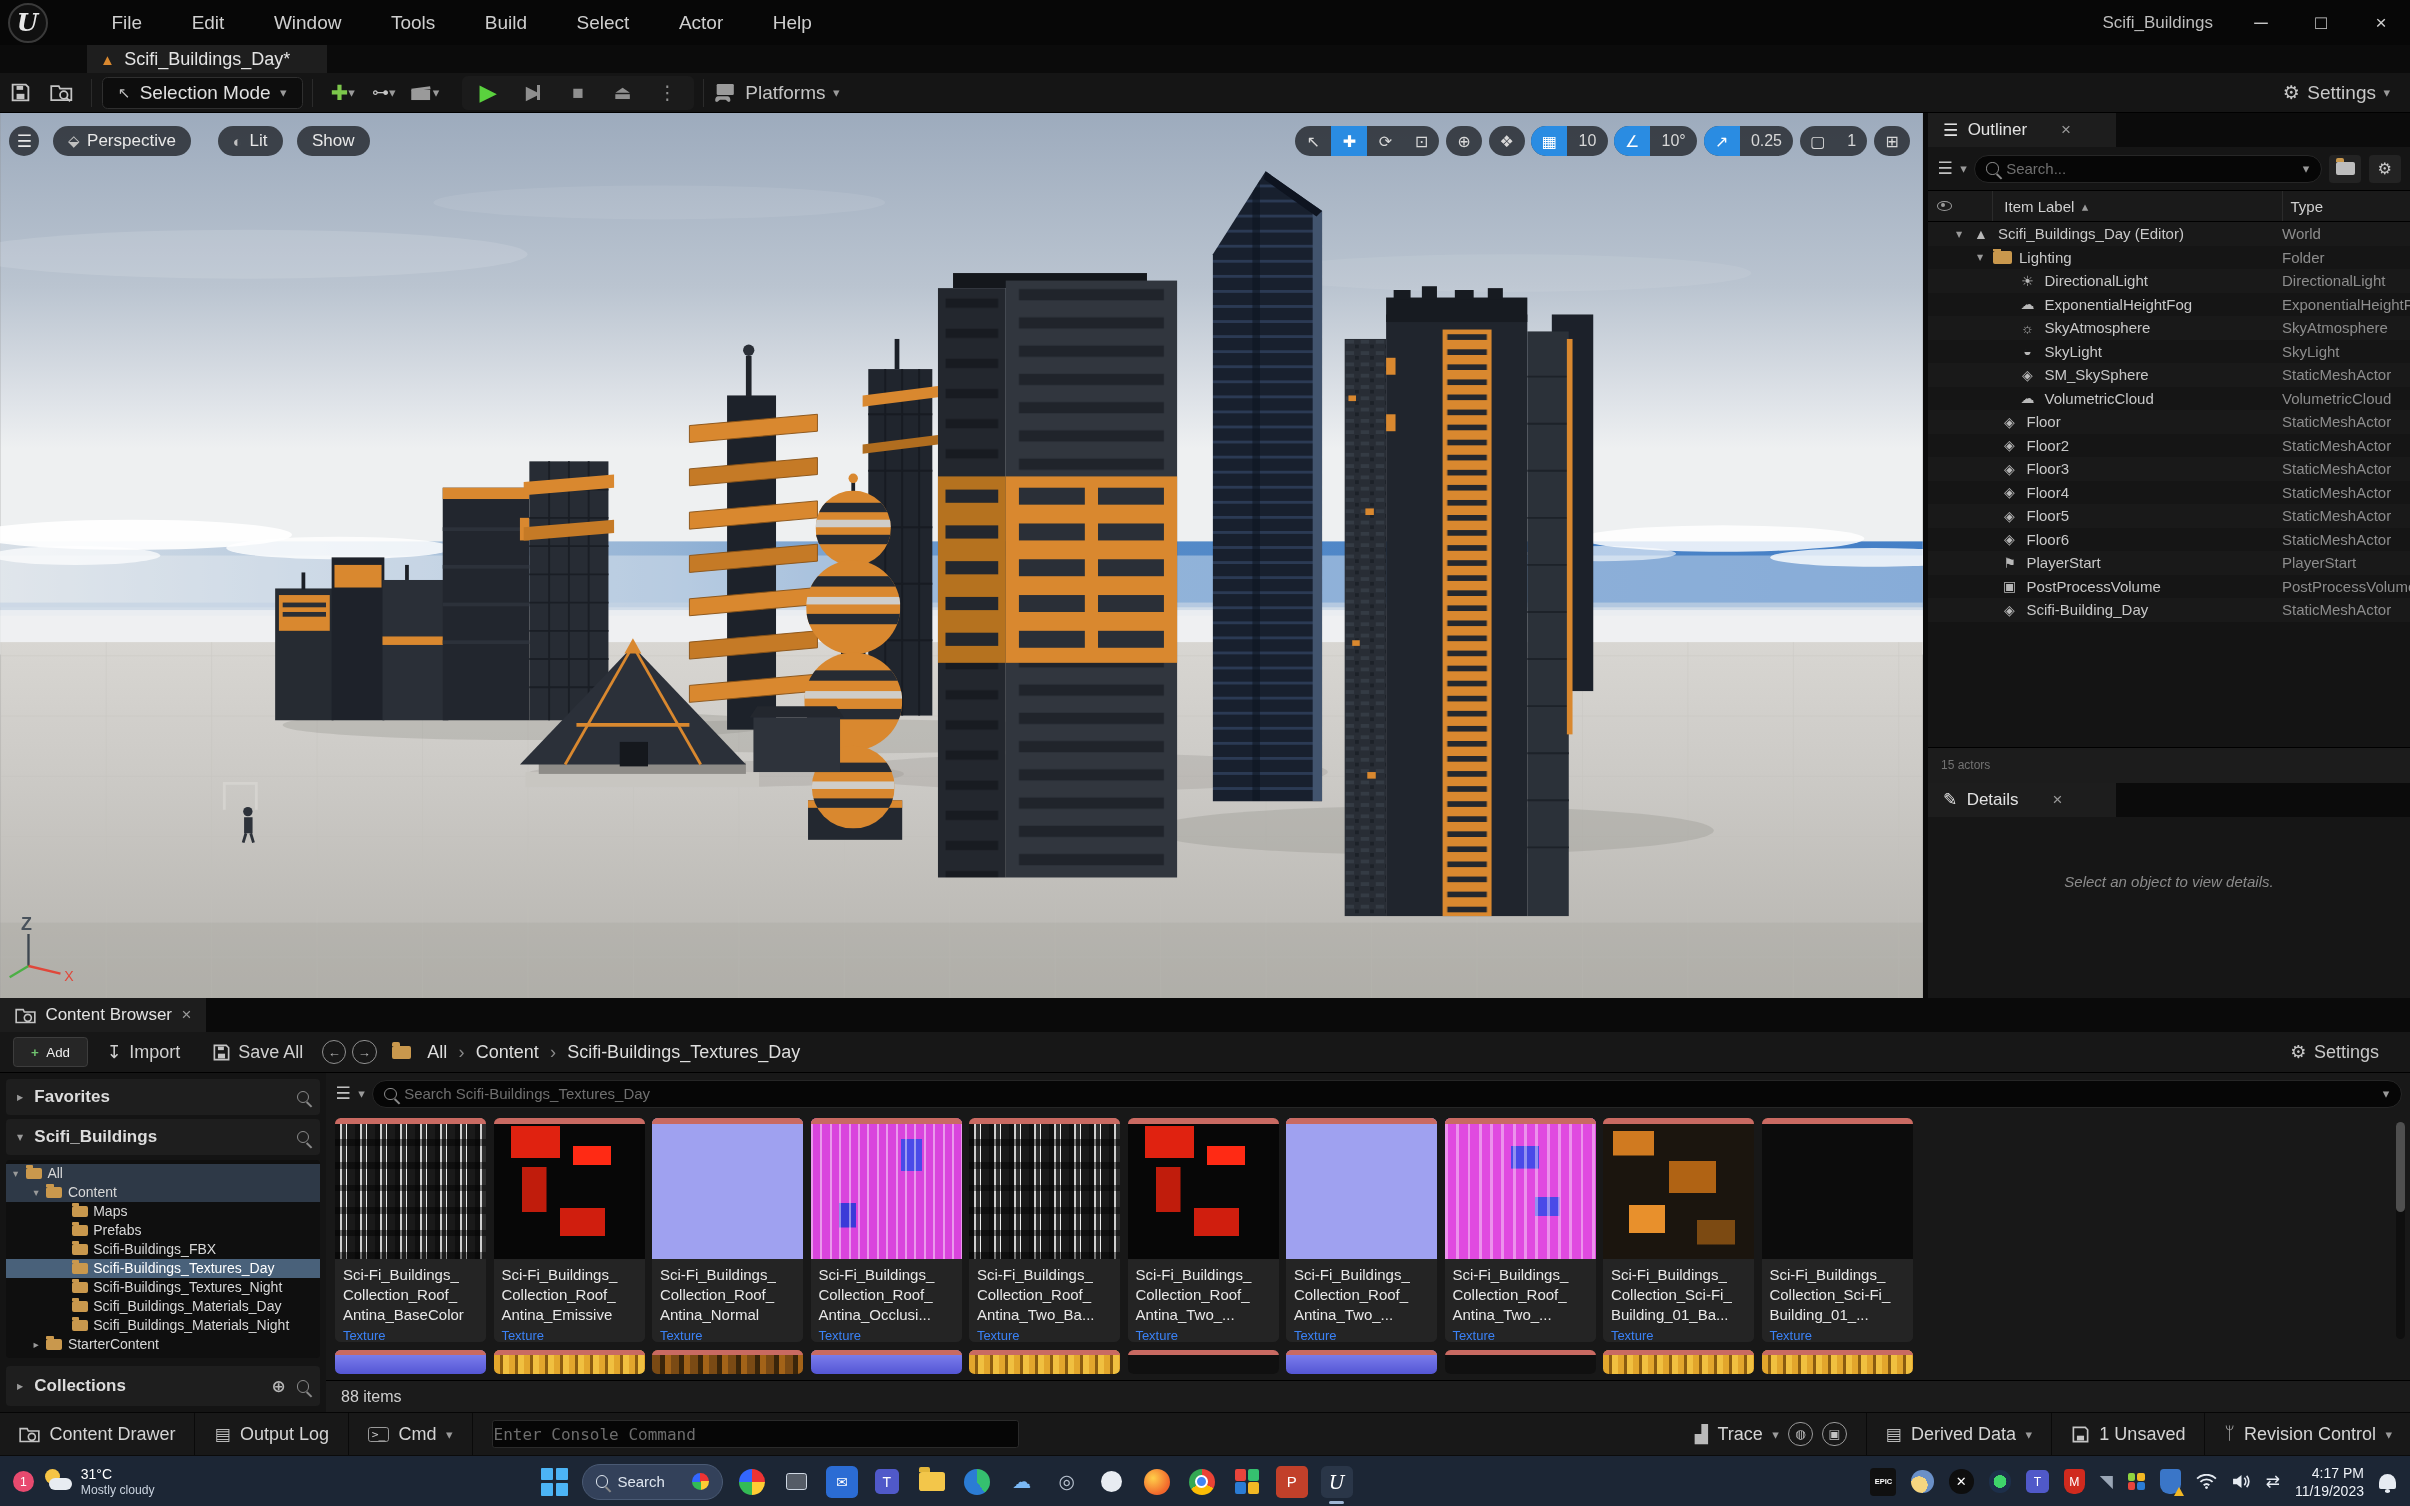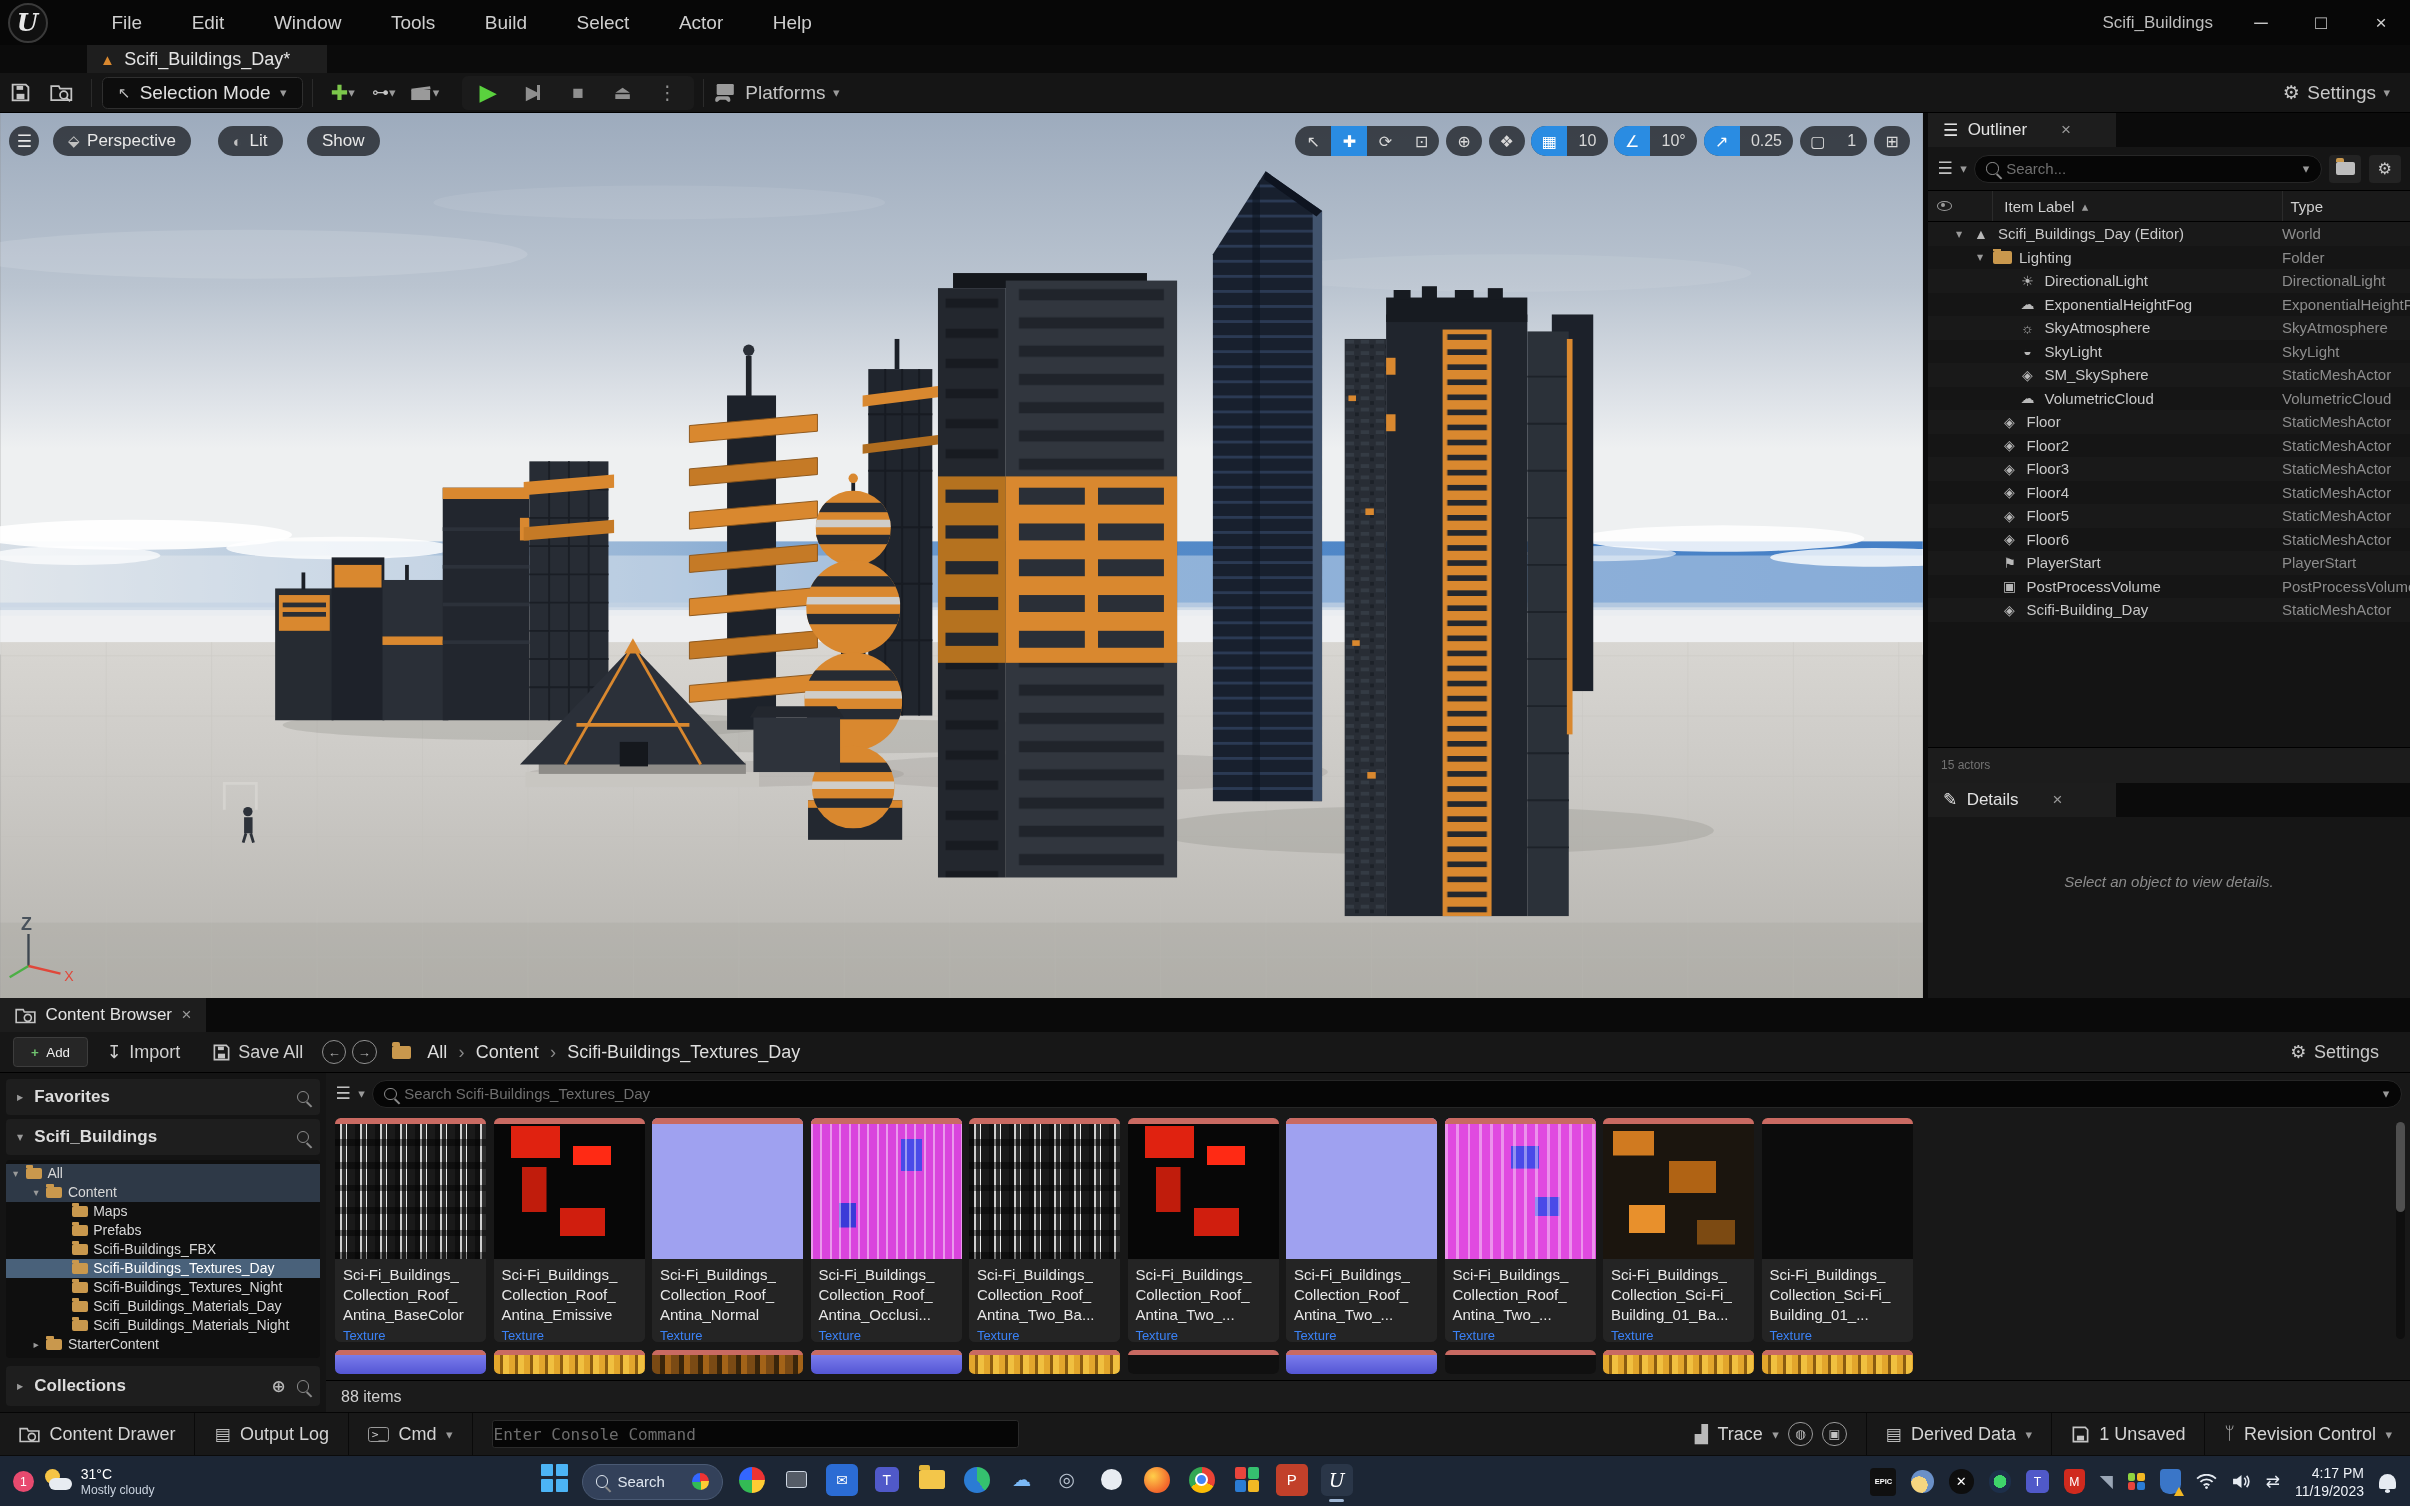--- a/index.html
+++ b/index.html
@@ -214,21 +214,21 @@
   .badge { width:21px; height:21px; border-radius:50%; background:#e84a6f; color:#fff; font-size:12.2px;
     display:flex; align-items:center; justify-content:center; }
   .sun-cloud { width:28px; height:24.5px; position:relative; }
   .sun-cloud .sun { position:absolute; left:1.9px; top:0; width:15px; height:15px; border-radius:50%;
     background:#f6c445; }
   .sun-cloud .cloud { position:absolute; left:5.6px; top:8.5px; width:22.6px; height:12.2px; border-radius:7.5px;
     background:#e8ecf2; }
   #weather .txt { line-height:16px; }
   #weather .temp { font-size:14px; color:#fff; }
   #weather .cond { font-size:12.2px; color:#c9d2de; }
-  #tb-center { display:flex; align-items:flex-start; gap:13px; margin:16px auto; }
+  #tb-center { display:flex; align-items:center; gap:13px; margin:16px auto; }
   .win-start { width:28px; height:28px; display:grid; grid-template-columns:12.2px 12.2px; grid-gap:2.8px; }
   .win-start div { background:#4cb4f5; border-radius:0.9px; }
   #tb-search { height:36px; width:141px; background:#33415a; border:0.9px solid #4a5a74; border-radius:18px;
     display:flex; align-items:center; gap:9.4px; padding:0 13px; color:#dfe6ef; font-size:15px; }
   .tb-ic { width:32px; height:32px; border-radius:5.6px; display:flex; align-items:center; justify-content:center;
     font-size:19px; position:relative; }
   .dot-ic { width:26px; height:26px; border-radius:50%; }
   .active-underline::after { content:""; position:absolute; bottom:-6.6px; left:8.5px; width:15px; height:2.8px;
     background:#9fb6d4; border-radius:1.9px; }
   #tb-right { display:flex; align-items:center; gap:15px; padding-right:15px; margin-left:auto; }
@@ -583,21 +583,21 @@
         <span>☰</span>
       </div>
       <div class="vp-pill" style="left:53px;">
         <span class="vp-ic">⬙</span>
         <span>Perspective</span>
       </div>
       <div class="vp-pill" style="left:218px;">
         <span class="vp-ic">◐</span>
         <span>Lit</span>
       </div>
-      <div class="vp-pill" style="left:307px;">
+      <div class="vp-pill" style="left:297px;">
         <span>Show</span>
       </div>
       <div class="vp-right">
         <div class="seg-group">
           <div class="seg">↖</div>
           <div class="seg active">✚</div>
           <div class="seg">⟳</div>
           <div class="seg">⊡</div>
         </div>
         <div class="seg-group">

